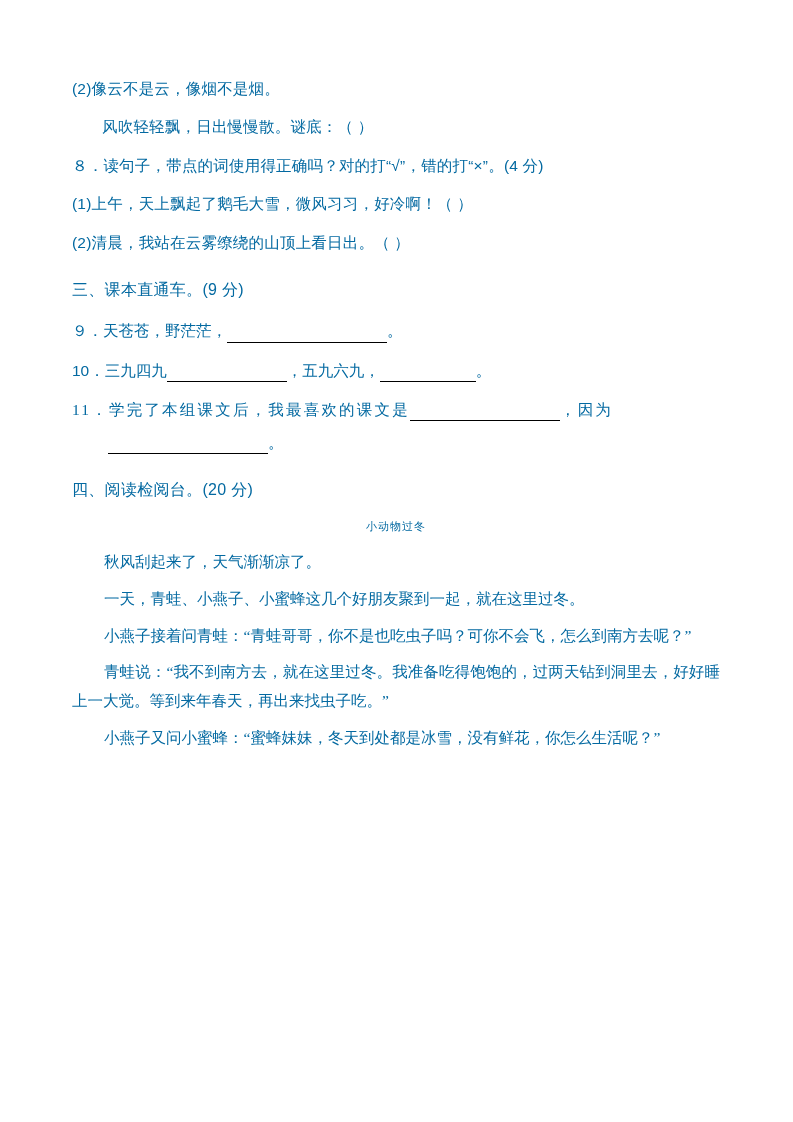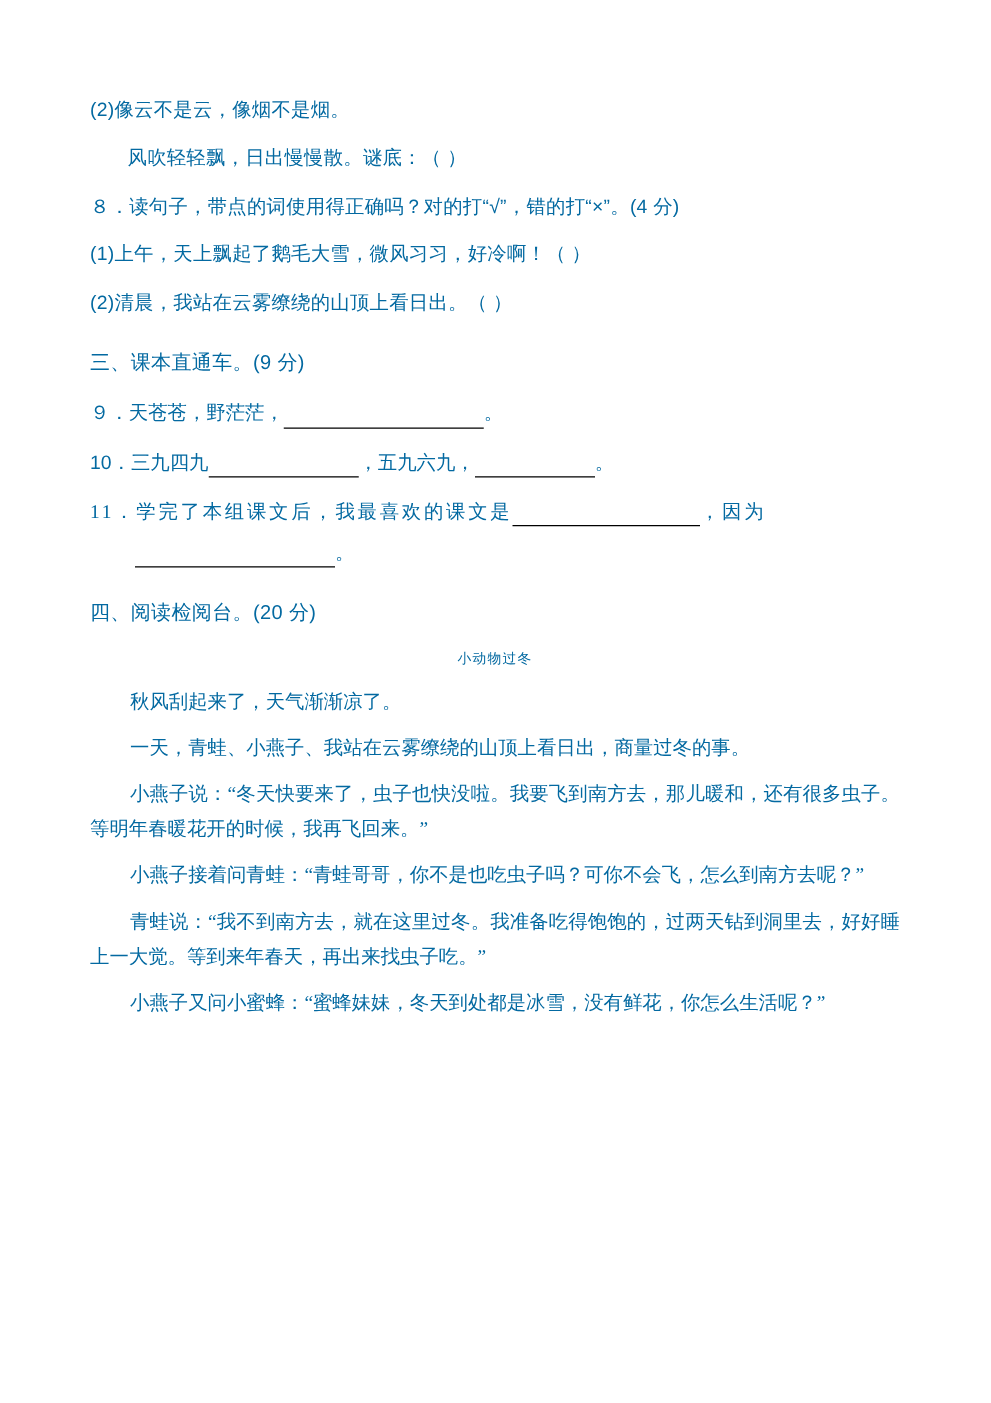--- a/index.html
+++ b/index.html
@@ -133,20 +133,19 @@
     </p>
     <p class="q-line cont-line">
       <span class="blank-xl"></span><span>。</span>
     </p>
 
     <h2 class="section-head">四、阅读检阅台。(20 分)</h2>
 
     <p class="passage-title">小动物过冬</p>
 
     <p class="passage-p">秋风刮起来了，天气渐渐凉了。</p>
-    <p class="passage-p">一天，青蛙、小燕子、我站在云雾缭绕的山顶上看日出，商量过冬的事。</p>
-    <p class="passage-p">小燕子说：“冬天快要来了，虫子也快没啦。我要飞到南方去，那儿暖和，还有很多虫子。等明年春暖花开的时候，我再飞回来。”</p>
+    <p class="passage-p">一天，青蛙、小燕子、小蜜蜂这几个好朋友聚到一起，就在这里过冬。</p>
     <p class="passage-p">小燕子接着问青蛙：“青蛙哥哥，你不是也吃虫子吗？可你不会飞，怎么到南方去呢？”</p>
     <p class="passage-p">青蛙说：“我不到南方去，就在这里过冬。我准备吃得饱饱的，过两天钻到洞里去，好好睡上一大觉。等到来年春天，再出来找虫子吃。”</p>
     <p class="passage-p">小燕子又问小蜜蜂：“蜜蜂妹妹，冬天到处都是冰雪，没有鲜花，你怎么生活呢？”</p>
 
   </div>
 </div>
 
 </body></html>

